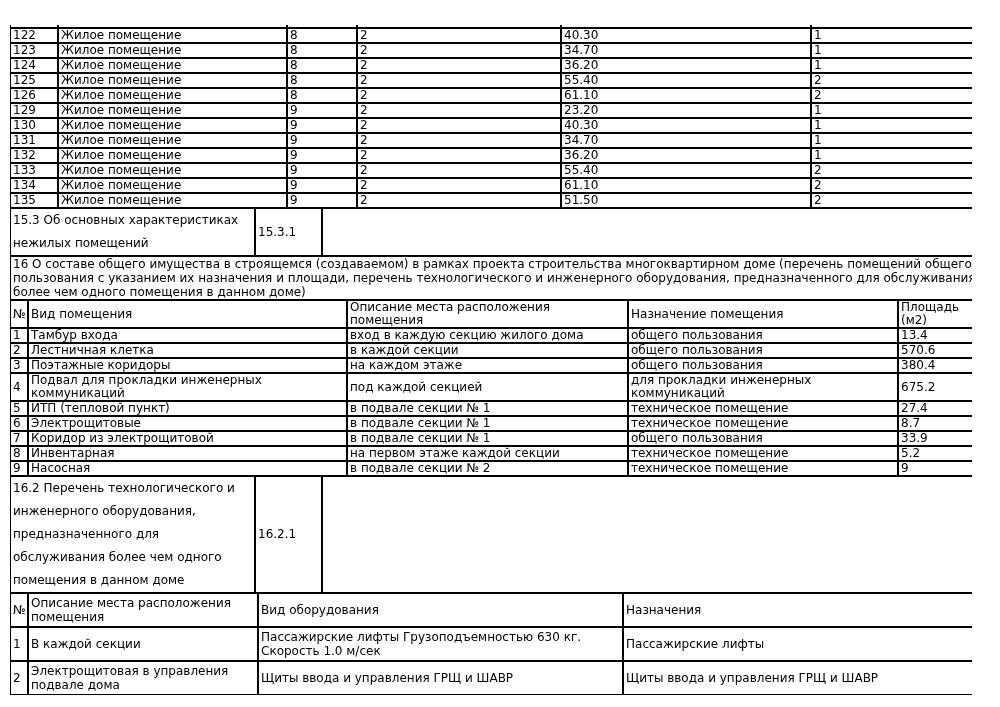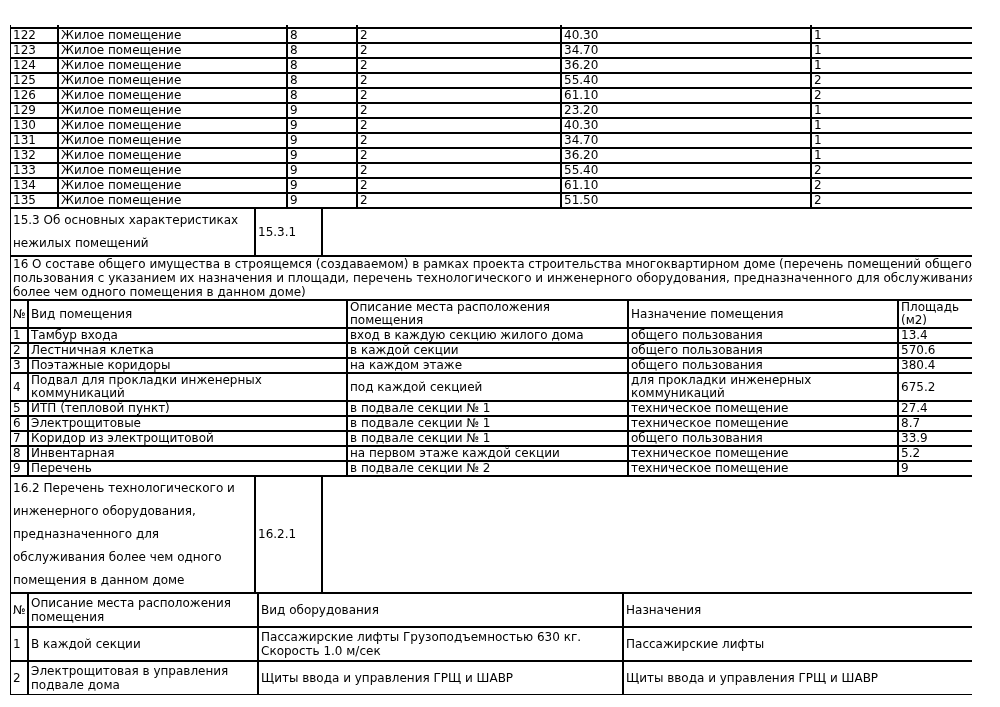--- a/index.html
+++ b/index.html
@@ -267,21 +267,21 @@
         </tr>
         <tr>
           <td>8</td>
           <td>Инвентарная</td>
           <td>на первом этаже каждой секции</td>
           <td>техническое помещение</td>
           <td>5.2</td>
         </tr>
         <tr>
           <td>9</td>
-          <td>Перечень</td>
+          <td>Насосная</td>
           <td>в подвале секции № 2</td>
           <td>техническое помещение</td>
           <td>9</td>
         </tr>
       </tbody>
   </table>
 
   <table class="tB">
     <colgroup>
         <col style="width:245px">

